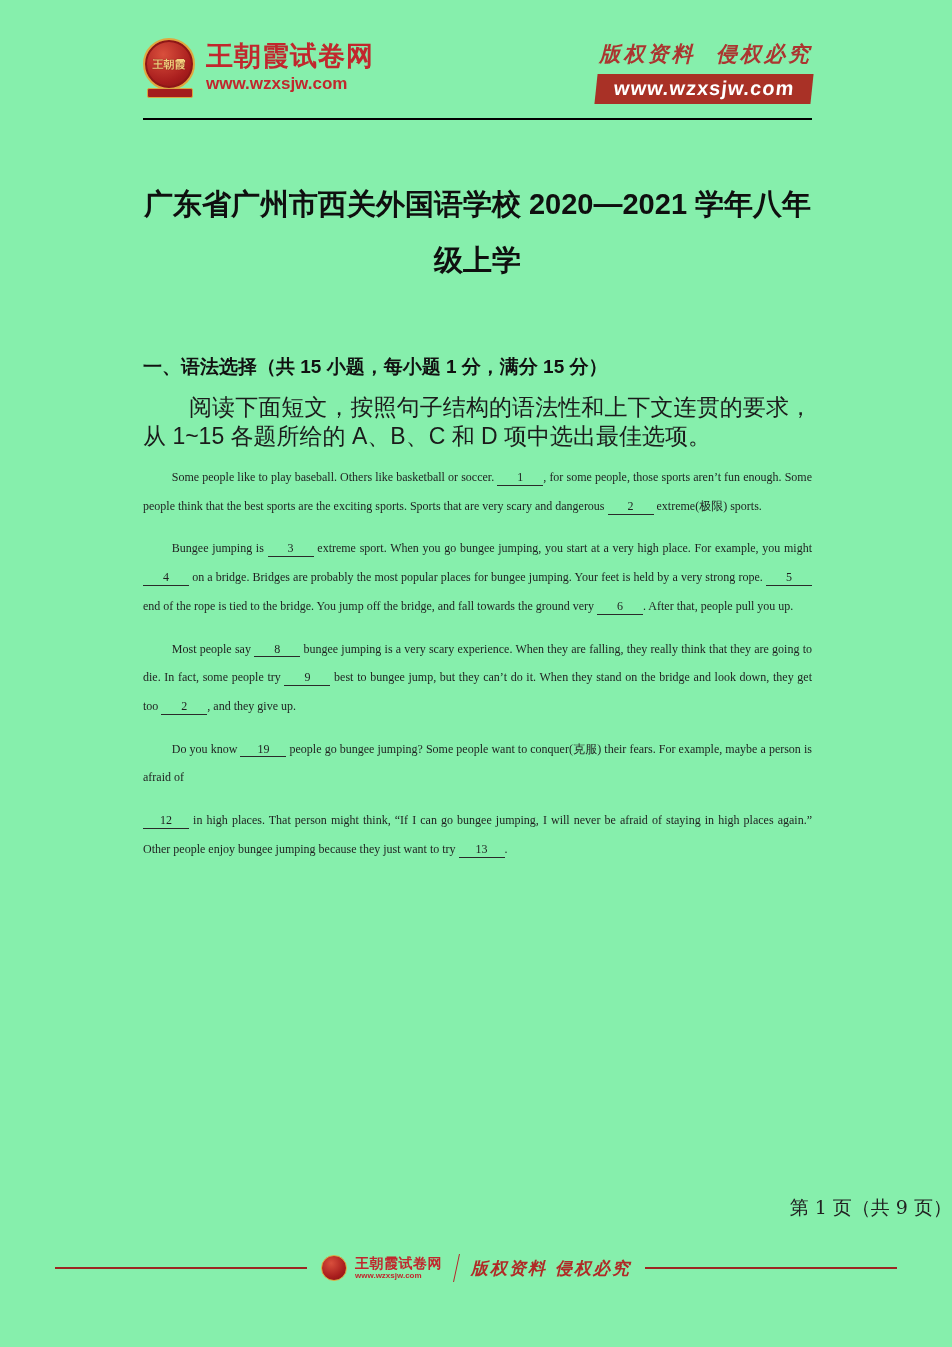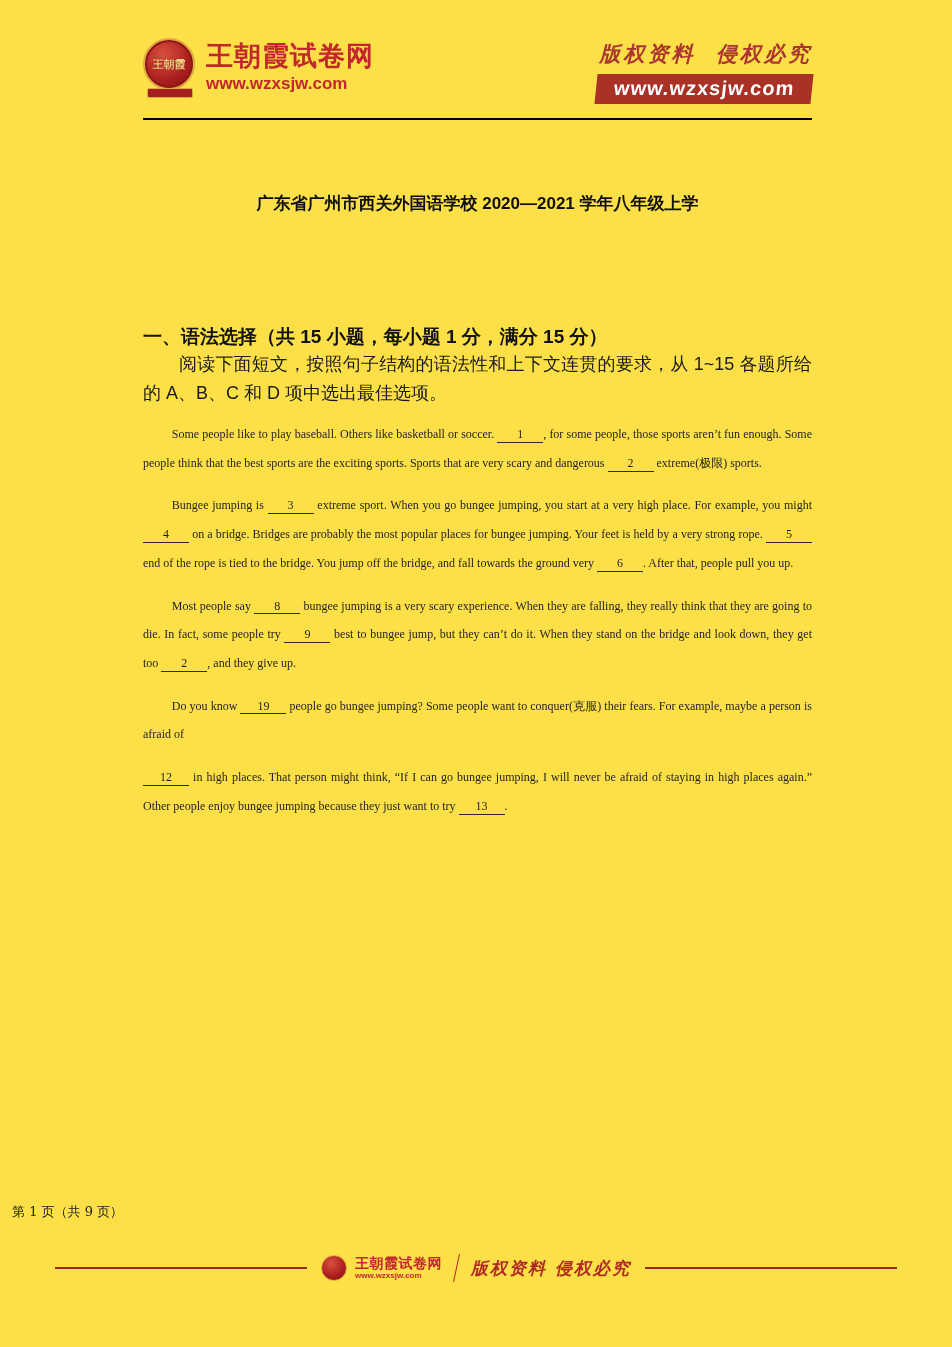--- a/index.html
+++ b/index.html
@@ -7,21 +7,21 @@
   body {
     width: 952px; height: 1347px;
     background: #ffffff;
     font-family: "Liberation Sans", sans-serif;
     color: #1c1c1c;
   }
   .page {
     position: relative;
     width: 952px; height: 1347px;
     overflow: hidden;
-    background: #fde047;
+    background: #86efac;
     padding: 0 140px 4px 143px;
   }
 
   
   .header {
     margin-top: 38px;
     display: flex;
     justify-content: space-between;
     align-items: flex-start;
   }
@@ -72,34 +72,35 @@
     margin-top: 14px;
     border: none; border-top: 2px solid #000;
     height: 0; width: 100%;
   }
 
   
   .doc-title {
     margin-top: 56px;
     text-align: center;
     font-weight: bold;
-    font-size: 17px;
+    font-size: 29px;
     line-height: 56px;
     color: #0f0f0f;
     font-family: "Liberation Sans", sans-serif;
   }
 
   
   .section-heading {
-    margin-top: 92px;
+    margin-top: 66px;
     font-size: 19px; font-weight: bold; color: #111;
     line-height: 26px;
   }
   .instructions {
-    font-size: 18px;
+    margin-top: 13px;
+    font-size: 23px;
     line-height: 29px;
     text-indent: 2em;
     text-align: justify;
     color: #1b1b1b;
     font-family: "Liberation Sans", sans-serif;
   }
 
   
   .passage {
     margin-top: 12px;
@@ -118,22 +119,22 @@
     border-bottom: 1px solid #2a2a2a;
     text-indent: 0;
     line-height: 1.15;
   }
 
   
   .page-number {
     position: absolute;
     left: 12px; right: 0;
     bottom: 126px;
-    text-align: left;
-    font-size: 13px;
+    text-align: right;
+    font-size: 19px;
     color: #222;
     font-family: "DejaVu Serif", serif;
   }
   .bottom-footer {
     position: absolute;
     left: 0; right: 0;
     top: 1254px;
     display: flex;
     align-items: center;
     padding: 0 55px;

